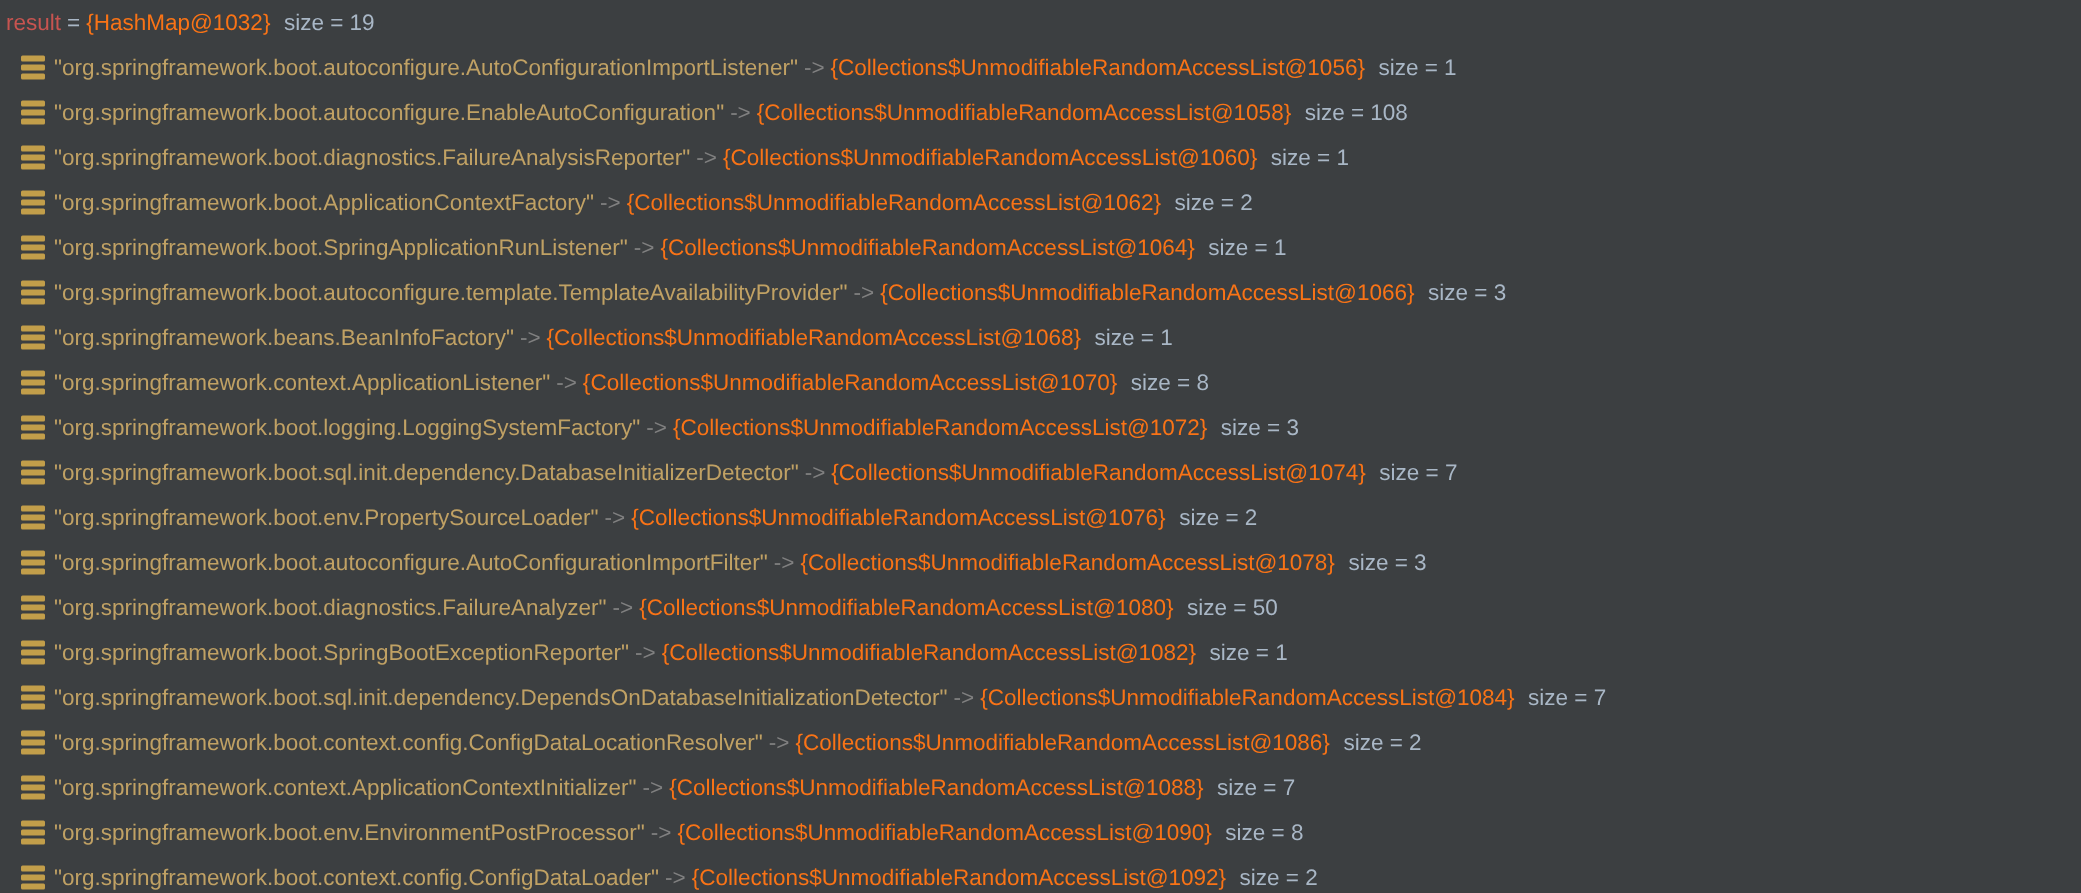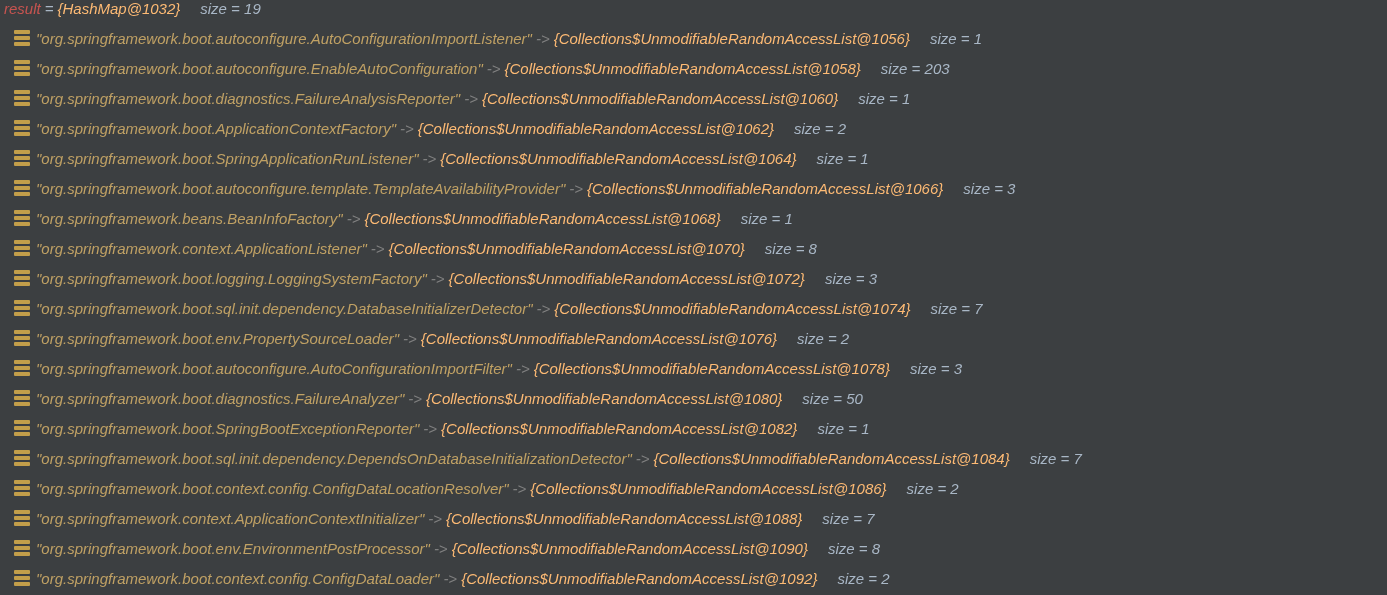--- a/index.html
+++ b/index.html
@@ -11,49 +11,49 @@
     font-family: "Segoe UI", "Helvetica Neue", Arial, sans-serif;
     font-size: 15px;
     overflow: hidden;
     color: #bbbbbb;
   }
   .tree {
     padding: 0;
   }
   .row {
     display: flex;
+    align-items: center;
     height: 30px;
     white-space: nowrap;
     cursor: pointer;
-    font-style: italic;
   }
   .root-row {
     padding-left: 4px;
   }
   .child-row {
     padding-left: 14px;
   }
   .varname {
     color: #c75450; 
     font-weight: 400;
   }
   .eq {
     color: #a9b7c6;
     margin: 0 4px;
   }
   .obj {
-    color: #fdba74;
+    color: #f97316;
   }
   .arrow {
     color: #808080;
     margin: 0 4px;
   }
   .size-label {
     color: #a9b7c6;
-    margin-left: 20px;
+    margin-left: 9px;
   }
   .key-str {
     color: #c0a164; 
   }
   .icon-map {
     width: 16px;
     height: 16px;
     display: inline-flex;
     flex-direction: column;
     justify-content: space-between;
@@ -93,21 +93,21 @@
       </div>
       <div class="row child-row">
         <span class="icon-map">
           <span></span>
           <span></span>
           <span></span>
         </span>
         <span class="key-str">"org.springframework.boot.autoconfigure.EnableAutoConfiguration"</span>
         <span class="arrow"> -&gt; </span>
         <span class="obj">{Collections$UnmodifiableRandomAccessList@1058}</span>
-        <span class="size-label"> size = 203</span>
+        <span class="size-label"> size = 108</span>
       </div>
       <div class="row child-row">
         <span class="icon-map">
           <span></span>
           <span></span>
           <span></span>
         </span>
         <span class="key-str">"org.springframework.boot.diagnostics.FailureAnalysisReporter"</span>
         <span class="arrow"> -&gt; </span>
         <span class="obj">{Collections$UnmodifiableRandomAccessList@1060}</span>

